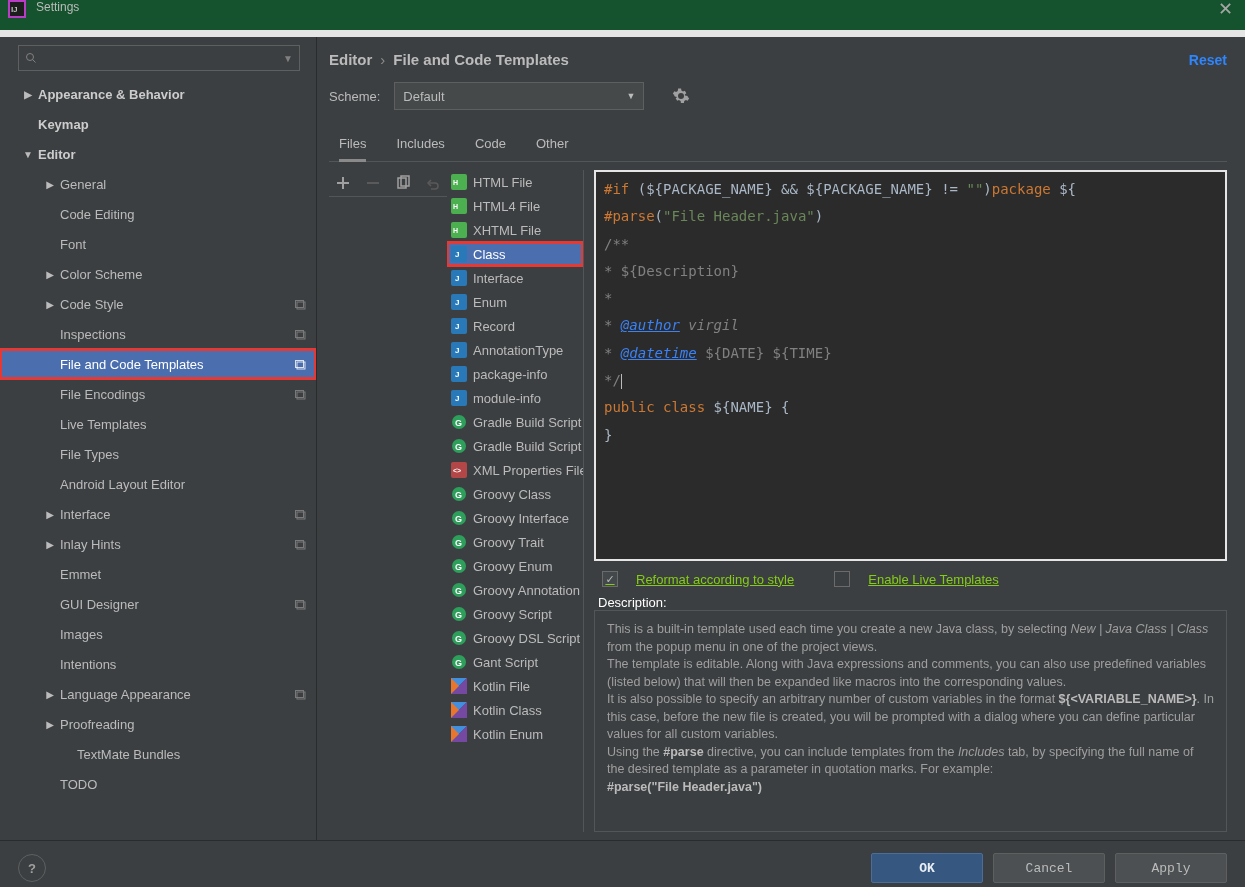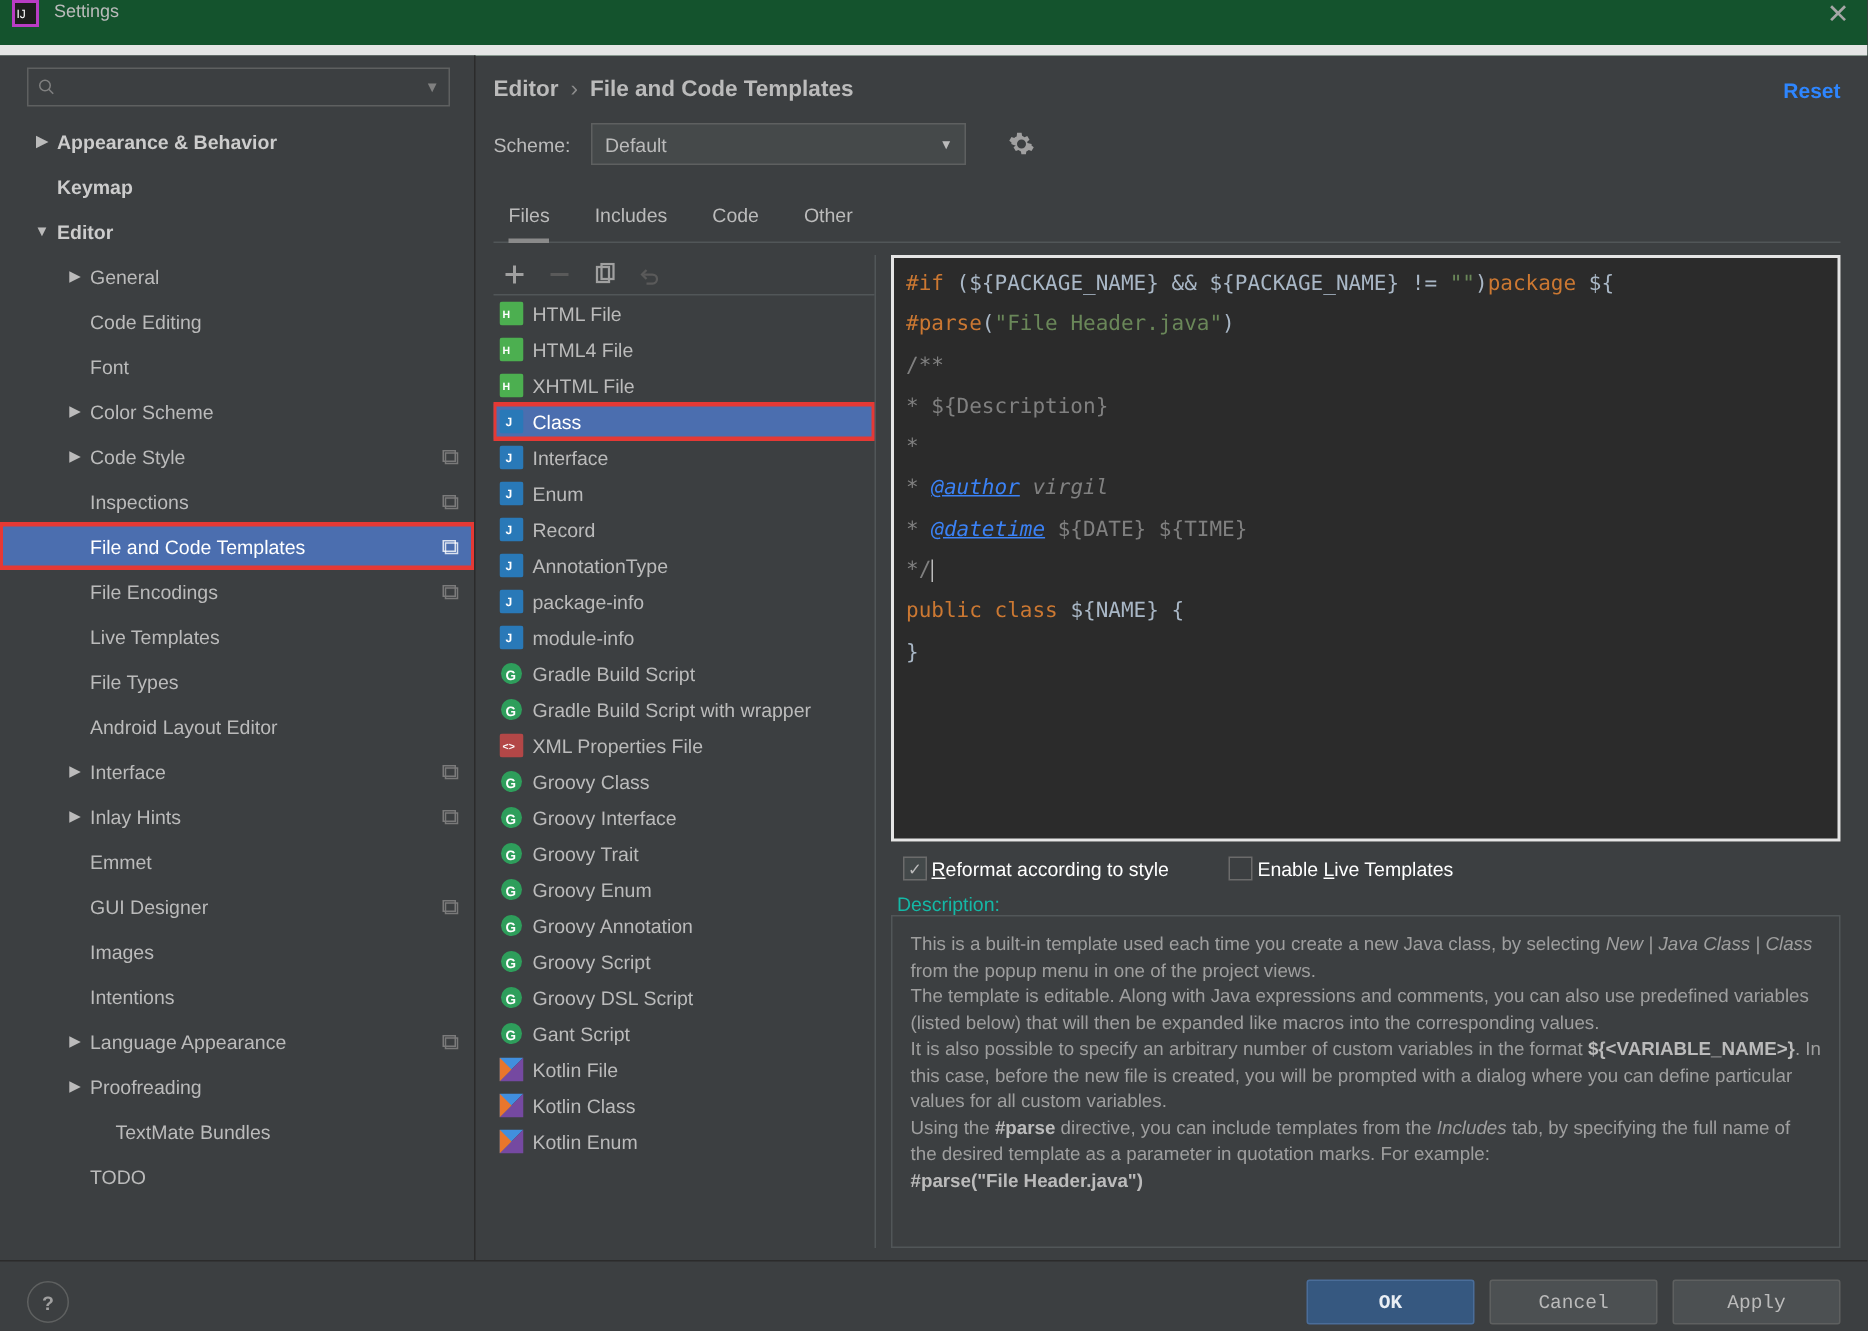--- a/index.html
+++ b/index.html
@@ -181,21 +181,20 @@
   flex: 1;
   min-height: 0;
   margin-top: 8px;
   gap: 10px;
 }
 
 
 .tpl-panel {
   width: 254px;
   display: flex;
-  flex-direction: column;
   border-right: 1px solid #515658;
   justify-content: flex-end;
 }
 .tpl-toolbar {
   display: flex;
   align-items: center;
   height: 26px;
   gap: 14px;
   padding: 0 6px;
   border-bottom: 1px solid #515658;
@@ -267,40 +266,41 @@
 
 .checks {
   display: flex;
   padding: 10px 8px 4px 8px;
   gap: 40px;
   align-items: center;
 }
 .checkbox {
   display: flex;
   align-items: center;
-  gap: 3px;
-  color: #ffffff;
-  cursor: pointer;
+  gap: 18px;
+  color: #84cc16;
+  cursor: pointer;
+  text-decoration: underline;
 }
 .checkbox .box {
   width: 14px;
   height: 14px;
   border: 1px solid #6b6b6b;
   display: inline-flex;
   align-items: center;
   justify-content: center;
   font-size: 11px;
   color: #bbbbbb;
 }
 .checkbox.checked .box { background: #43494a; }
 .checkbox.checked .box::after { content: "✓"; }
 .checkbox u { text-decoration: underline; }
 
 .desc-header {
-  color: #14b8a6;
+  color: #ffffff;
   margin-top: 4px;
   padding-left: 4px;
 }
 .description {
   flex: 0 0 200px;
   background: #3c3f41;
   border: 1px solid #515658;
   padding: 10px 12px;
   color: #9f9f9f;
   font-size: 12.5px;

